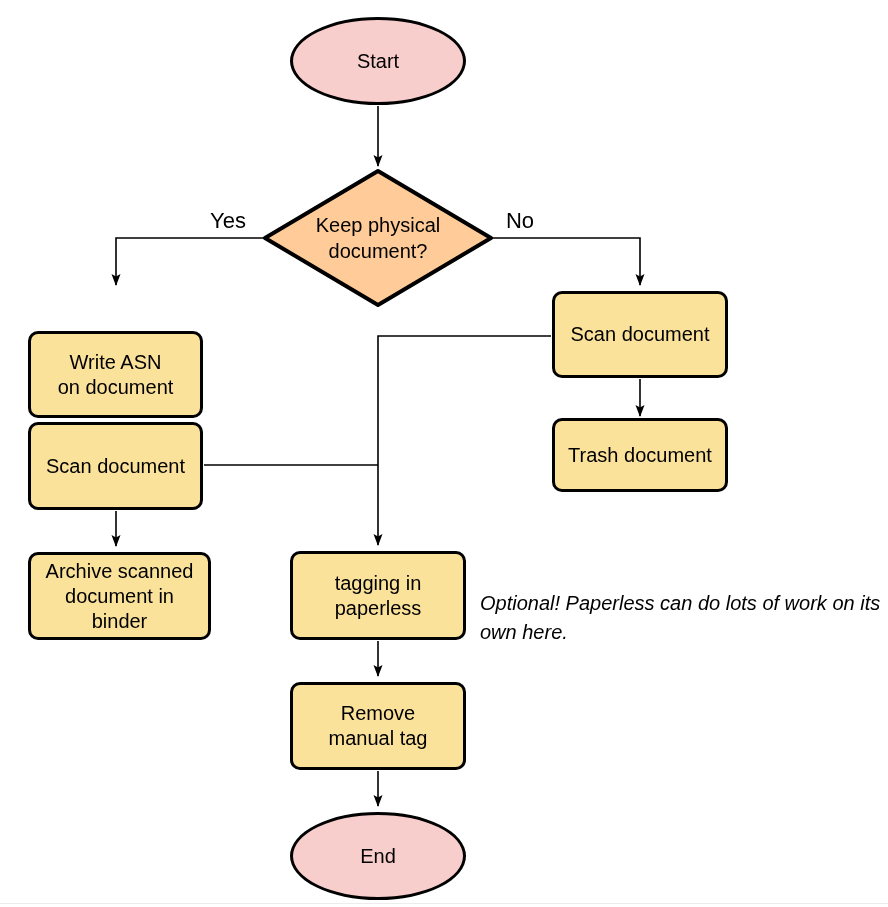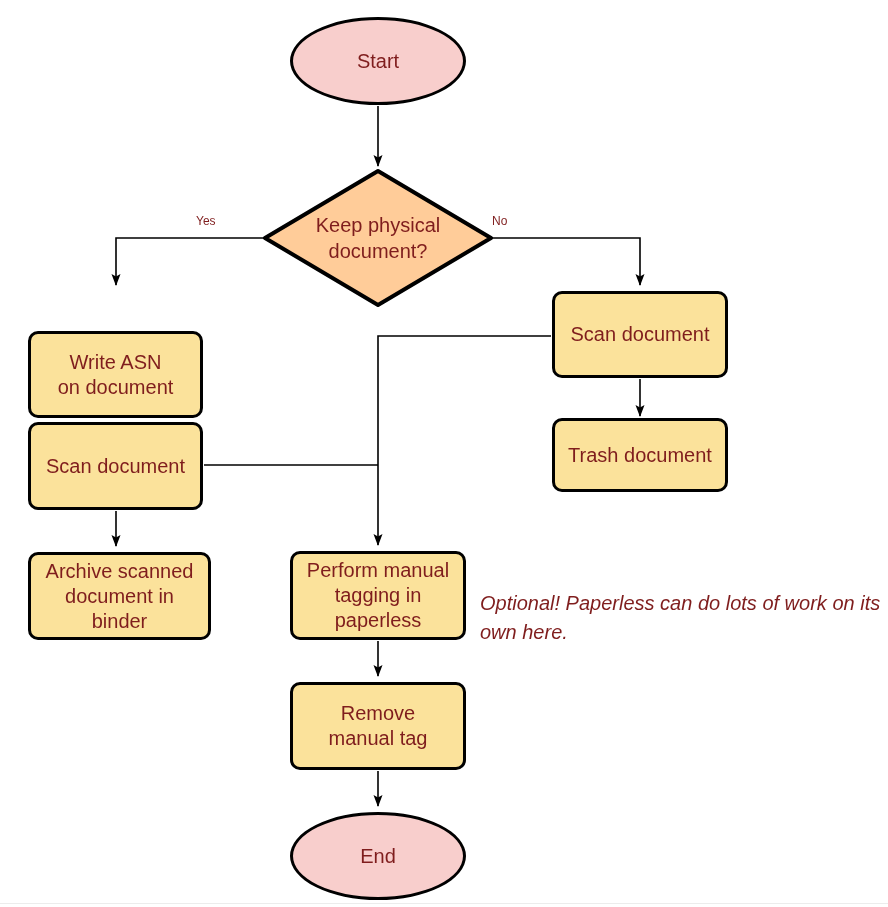--- a/index.html
+++ b/index.html
@@ -1,21 +1,21 @@
 <!DOCTYPE html>
 <html style="--terminal-fill: #F8CECC; --decision-fill: #FFCC99; --process-fill: #FBE29B; --shape-stroke: #000000; --edge-stroke: #000000; --divider-color: #ECECEC;"><head>
 <meta charset="utf-8">
 <style>
   html,body{margin:0;padding:0;background:#ffffff;}
   .canvas{
     position:relative;
     width:888px;height:907px;
     background:#ffffff;
     font-family:"Liberation Sans", sans-serif;
-    color:#7f1d1d;
+    color:#000000;
     overflow:hidden;
   }
   .edges{position:absolute;left:0;top:0;width:888px;height:907px;}
   .edge{stroke:var(--edge-stroke,#000);stroke-width:1.6;fill:none;}
   .decision-shape{
     fill:var(--decision-fill,#FFCC99);
     stroke:var(--shape-stroke,#000);
     stroke-width:4;
     stroke-linejoin:round;
   }
@@ -39,22 +39,22 @@
   }
   .decision-text{
     position:absolute;
     display:flex;flex-direction:column;
     align-items:center;justify-content:center;
     text-align:center;
     font-size:20px;line-height:26px;
   }
   .edge-label{
     position:absolute;
-    font-size:12px;line-height:22px;
-    text-align:left;
+    font-size:22px;line-height:22px;
+    text-align:center;
   }
   .annotation{
     position:absolute;
     font-style:italic;
     font-size:20px;line-height:29px;
   }
   .page-divider{
     position:absolute;
     left:0;right:0;bottom:3px;
     border-top:1.5px solid var(--divider-color,#ececec);
@@ -113,21 +113,20 @@
     <span>Trash document</span>
   </div>
 
   <div class="node process" style="left:28px;top:552px;width:183px;height:88px;">
     <span>Archive scanned</span>
     <span>document in</span>
     <span>binder</span>
   </div>
 
   <div class="node process" style="left:290px;top:551px;width:176px;height:89px;">
-    <span>Perform manual</span>
     <span>tagging in</span>
     <span>paperless</span>
   </div>
 
   <div class="annotation" style="left:480px;top:589px;width:410px;">Optional! Paperless can do lots of work on its own here.</div>
 
   <div class="node process" style="left:290px;top:682px;width:176px;height:88px;">
     <span>Remove</span>
     <span>manual tag</span>
   </div>

